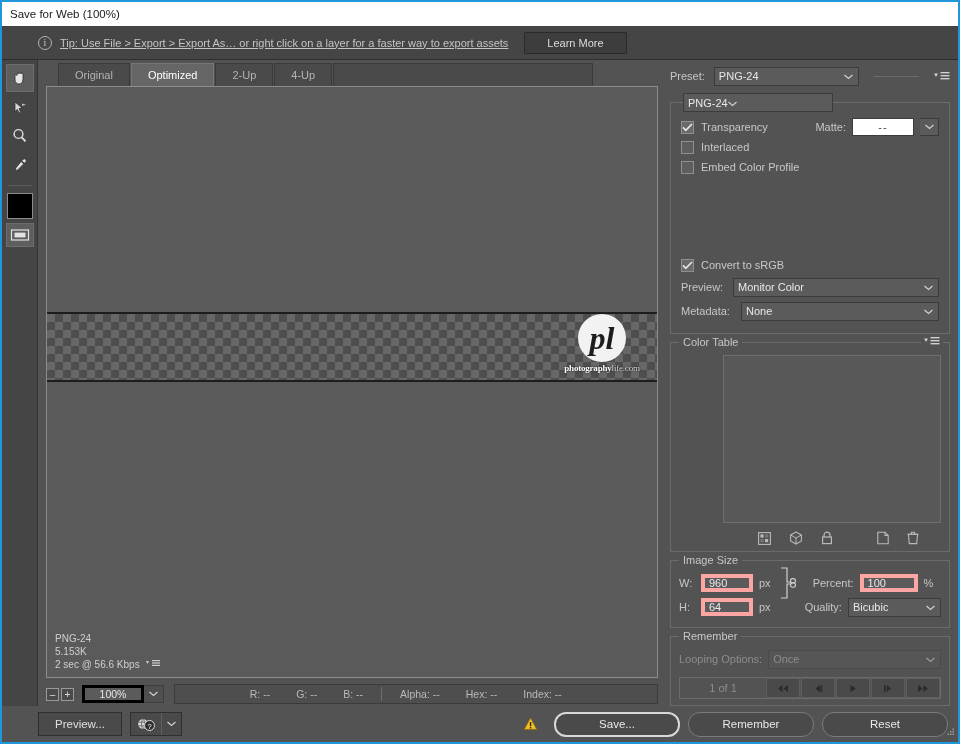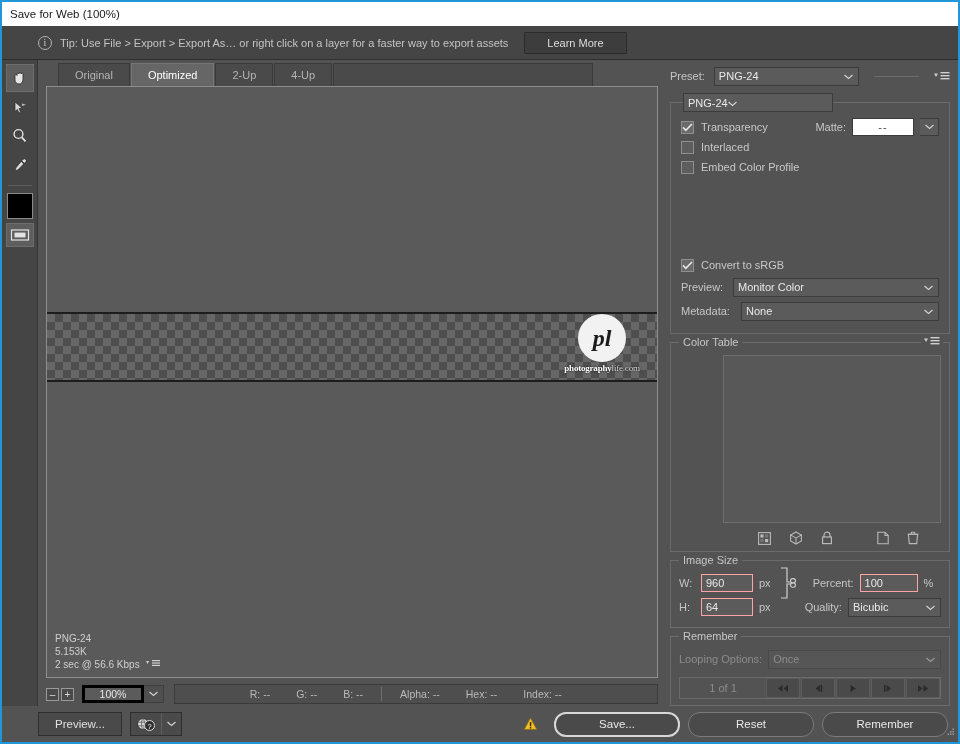--- a/index.html
+++ b/index.html
@@ -32,21 +32,21 @@
     border-bottom:1px solid #2e2e2e;
     display:flex; align-items:center;
     padding-left:36px; gap:8px;
   }
   .tip-info {
     width:14px; height:14px; border-radius:50%;
     border:1px solid #b3b3b3; color:#c8c8c8;
     font-size:10px; line-height:12px; text-align:center;
     font-family:"Liberation Serif", serif; flex:0 0 14px;
   }
-  .tip-text { font-size:11px; color:#c4c4c4; }
+  .tip-text { font-size:11px; color:#c4c4c4;text-decoration:underline; }
   .learn-more {
     margin-left:8px; background:#3d3d3d;
     border:1px solid #2b2b2b; color:#dcdcdc;
     padding:4px 22px; font-size:11px; border-radius:1px;
   }
   
   .body { flex:1; display:flex; min-height:0; position:relative; }
   
   .toolstrip {
     width:36px; flex:0 0 36px; background:#454545;
@@ -98,21 +98,21 @@
   }
   .logo {
     position:absolute; right:24px; top:2px;
     width:62px; height:62px;
     display:flex; flex-direction:column; align-items:center; justify-content:flex-start;
   }
   .logo-circle {
     width:48px; height:48px; border-radius:50%;
     background:#f2f2f2; display:flex; align-items:center; justify-content:center;
     font-family:"Liberation Serif", serif; font-style:italic;
-    font-size:24px; color:#1d1d1d; font-weight:700; line-height:1;
+    font-size:32px; color:#1d1d1d; font-weight:700; line-height:1;
     margin-top:-2px;
   }
   .logo-text {
     margin-top:1px; font-size:9px; color:#ffffff;
     font-family:"Liberation Serif", serif; font-weight:700;
     letter-spacing:-0.2px; white-space:nowrap;
     text-shadow:0 0 2px #000;
   }
   .logo-text .dim { color:#d6d6d6; font-weight:400; }
   .file-info {
@@ -202,21 +202,21 @@
   .ct-swatchbox {
     height:168px; margin:2px 0 0 44px; background:#585858;
     border:1px solid #6e6e6e;
   }
   .ct-footer {
     display:flex; align-items:center; justify-content:flex-end;
     gap:18px; padding:6px 22px 0 0; height:26px;
   }
   .row { display:flex; align-items:center; gap:6px; height:24px; }
   .num-field {
-    height:18px; background:#5b5b5b; border:1px solid #fca5a5;
+    height:18px; background:#5b5b5b; border:4px solid #fca5a5;
     color:#e8e8e8; font-size:11px; display:flex; align-items:center; padding:0 4px;
   }
   .chain {
     display:flex; align-items:center; margin:0 2px;
   }
   .anim-nav {
     display:flex; align-items:center; border:1px solid #6b6b6b;
     height:22px; margin-top:6px;
   }
   .frame-count { flex:1; text-align:center; color:#8c8c8c; font-size:11px; }
@@ -611,22 +611,22 @@
       </span>
     </div>
     <span class="warn">
       <svg width="15" height="14" viewBox="0 0 15 14" aria-hidden="true">
         <path d="M7.5 1l6.3 11.4H1.2z" fill="#f2c029" stroke="#8a6a10" stroke-width="0.8"></path>
         <rect x="6.8" y="5" width="1.5" height="4.2" fill="#3a2d00"></rect>
         <rect x="6.8" y="10" width="1.5" height="1.5" fill="#3a2d00"></rect>
       </svg>
     </span>
     <button class="btn-round primary">Save...</button>
+    <button class="btn-round">Remember</button>
     <button class="btn-round">Reset</button>
-    <button class="btn-round">Remember</button>
   </div>
 
   <span class="grip">
     <svg width="10" height="10" viewBox="0 0 10 10" aria-hidden="true">
       <g fill="#9a9a9a">
         <rect x="7.5" y="1.5" width="1.5" height="1.5"></rect>
         <rect x="5" y="4" width="1.5" height="1.5"></rect>
           <rect x="7.5" y="4" width="1.5" height="1.5"></rect>
         <rect x="2.5" y="6.5" width="1.5" height="1.5"></rect>
           <rect x="5" y="6.5" width="1.5" height="1.5"></rect>

